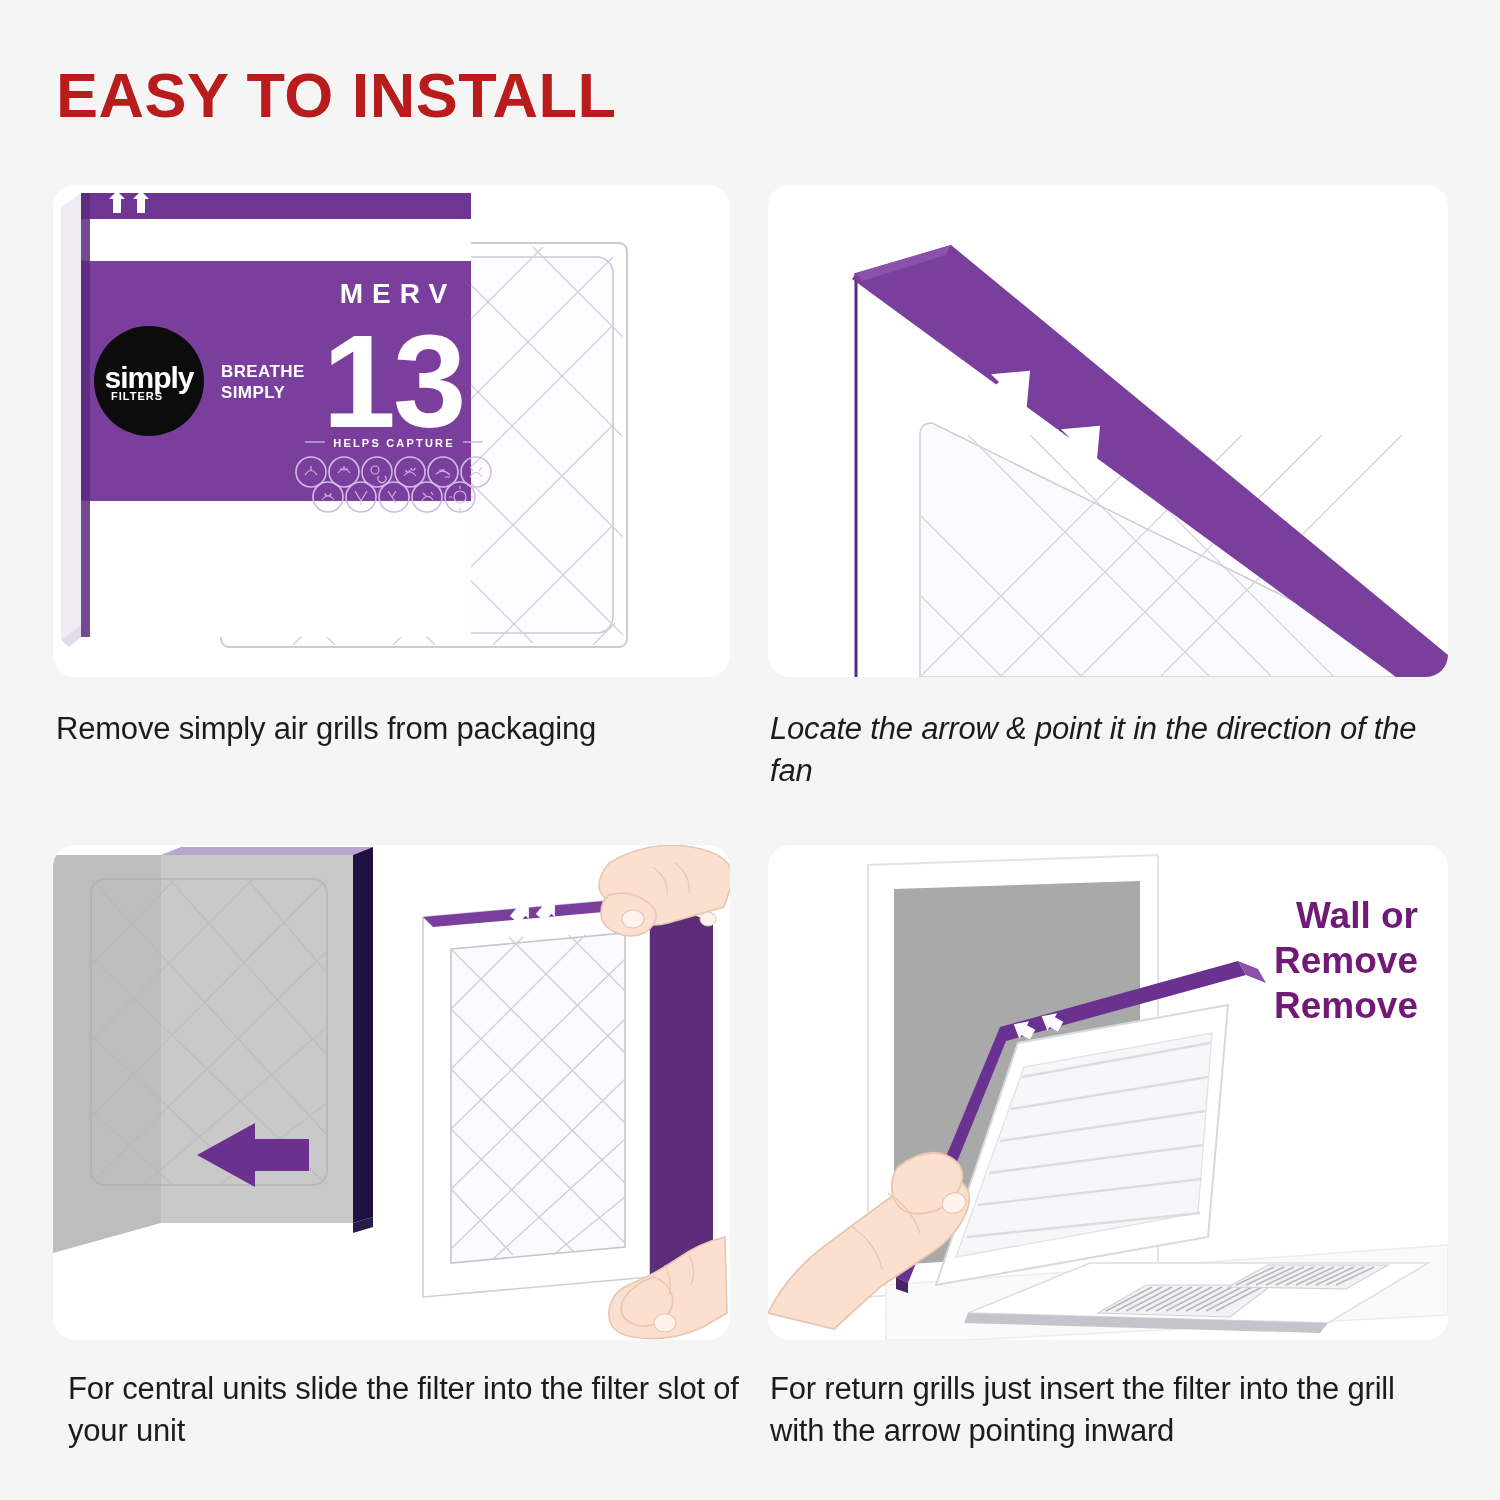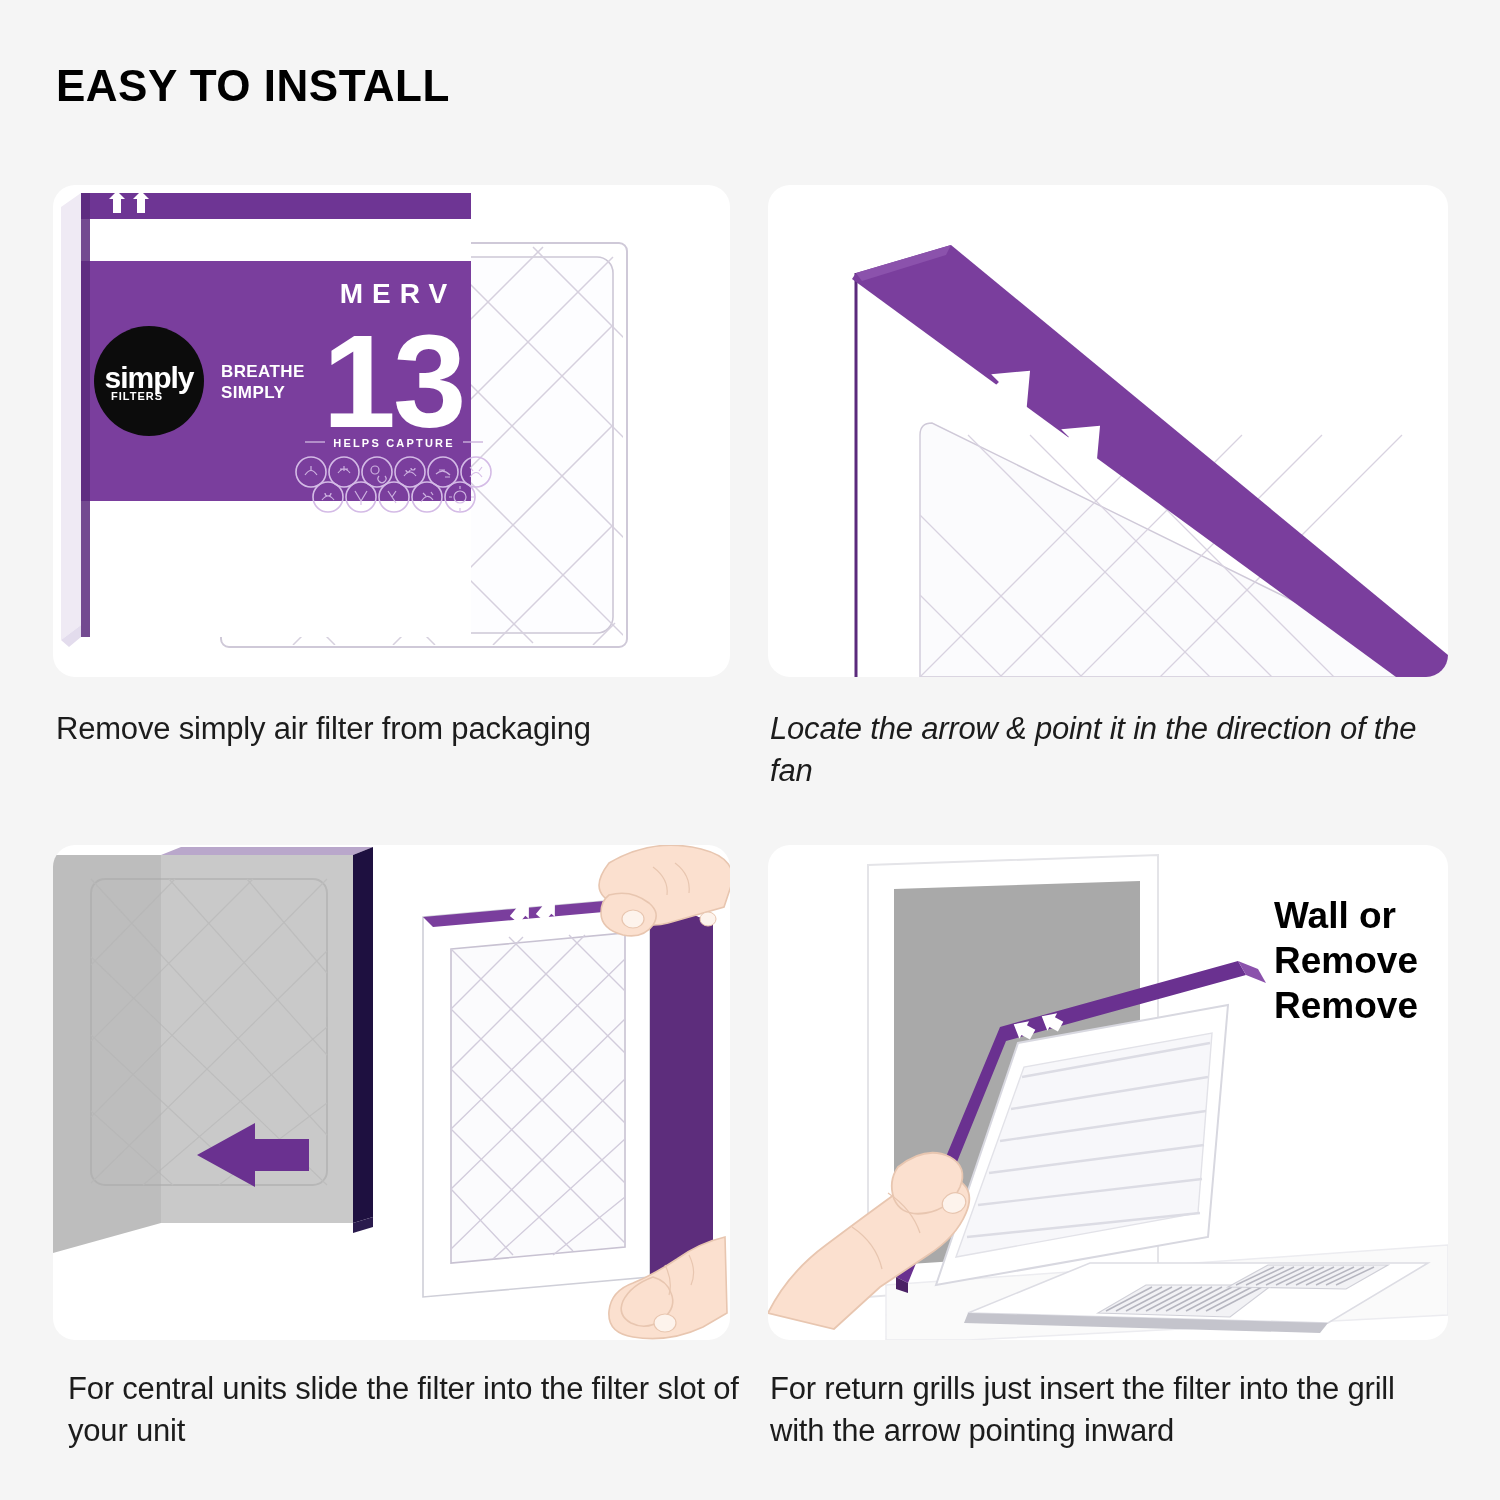--- a/index.html
+++ b/index.html
@@ -7,24 +7,24 @@
   body{
     background:#f5f5f5;
     font-family:"Liberation Sans","DejaVu Sans",sans-serif;
     color:#1a1a1a;
     overflow:hidden;
     position:relative;
   }
   .page-title{
     position:absolute;
     left:56px; top:64px;
-    font-size:44px;
+    font-size:63px;
     font-weight:bold;
     letter-spacing:0.5px;
-    color:#000000;
+    color:#b91c1c;
     line-height:1;
   }
   
   .panel{ position:absolute; }
   .card{
     position:absolute;
     background:#ffffff;
     border-radius:22px;
     overflow:hidden;
   }
@@ -42,25 +42,25 @@
   #p2 .caption{ left:770px; top:708px; width:660px;font-style:italic; }
   #p3 .card{ left:53px;  top:845px;  width:677px; height:495px; }
   #p3 .caption{ left:68px; top:1368px; width:690px; }
   #p4 .card{ left:768px; top:845px;  width:680px; height:495px; }
   #p4 .caption{ left:770px; top:1368px; width:680px; }
 
   svg{ display:block; }
   .grill-label{
     position:absolute;
     right:30px; top:48px;
-    text-align:left;
+    text-align:right;
     font-size:37px;
     font-weight:bold;
     line-height:1.22;
-    color:#000000;
+    color:#701a75;
   }
 </style>
 </head>
 <body>
 
 <div class="page-title">EASY TO INSTALL</div>
 
 <div class="panel" id="p1">
   <div class="card">
     <svg width="677" height="492" viewBox="0 0 677 492">
@@ -142,21 +142,21 @@
             <path d="M269 315 q6 -8 12 0 M272 308 a3 3 0 1 0 6 0"></path>
             <path d="M302 306 l6 10 l6 -10 M308 316 v4"></path>
             <path d="M335 306 l8 12 M343 306 l-4 6"></path>
             <path d="M368 317 q6 -10 12 -2 M370 308 l3 3 M378 307 l2 3"></path>
             <path d="M401 312 a6 6 0 1 0 12 0 a6 6 0 1 0 -12 0 M407 304 v-3 M407 323 v3 M399 312 h-3 M418 312 h3"></path>
           </g>
         </g>
       </g>
     </svg>
   </div>
-  <div class="caption">Remove simply air filter from packaging</div>
+  <div class="caption">Remove simply air grills from packaging</div>
 </div>
 
 <div class="panel" id="p2">
   <div class="card">
     <svg width="680" height="492" viewBox="0 0 680 492">
 
       <line x1="88" y1="88" x2="88" y2="492" stroke="#5b2a7c" stroke-width="3"></line>
 
       <g>
         <path d="M152 250 q0 -12 12 -12 L680 492 L152 492 Z" fill="#fbfbfd" stroke="#cfc9d8" stroke-width="1.4"></path>

